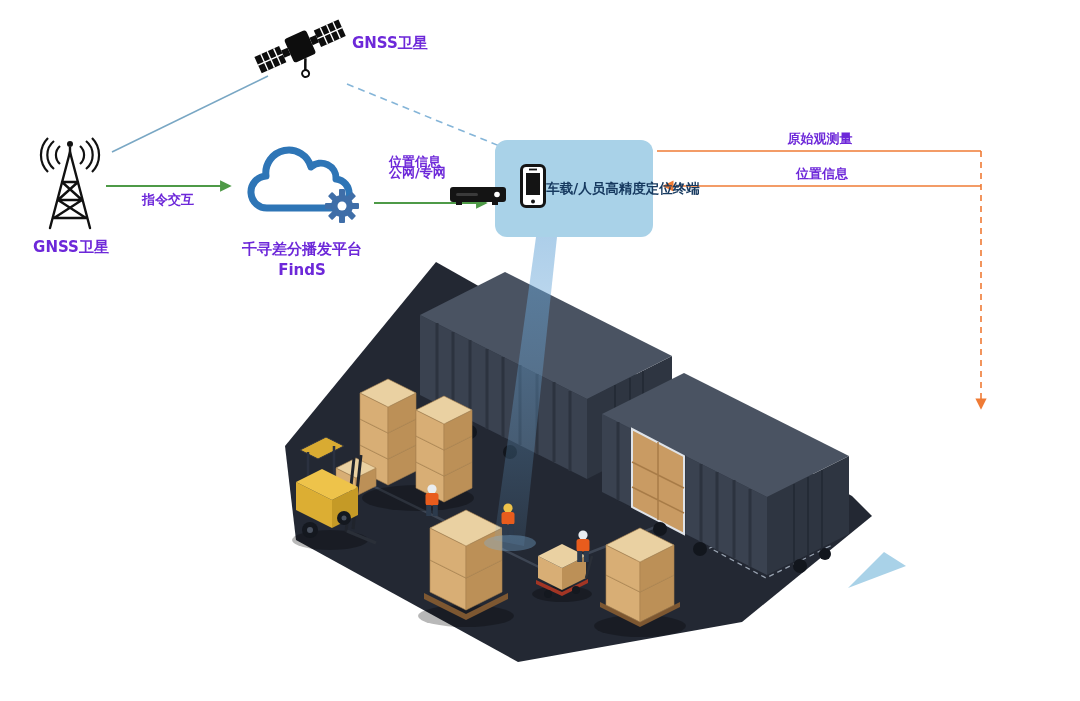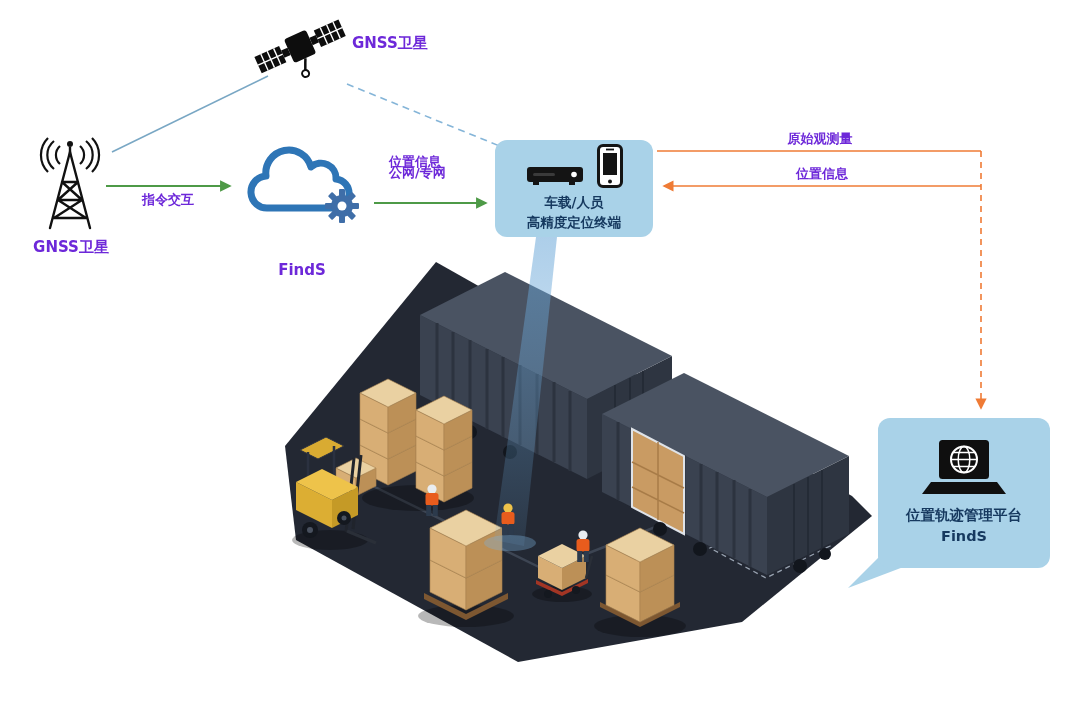--- a/index.html
+++ b/index.html
@@ -3,21 +3,21 @@
 <meta charset="utf-8">
 <style>
   html,body{margin:0;padding:0;background:#fff;}
   .canvas{position:relative;width:1080px;height:701px;background:#ffffff;overflow:hidden;
           font-family:"DejaVu Sans","Liberation Sans",sans-serif;}
   .layer{position:absolute;left:0;top:0;pointer-events:none;}
   .icon-box{position:absolute;}
   .label{position:absolute;color:#6d28d9;font-weight:700;font-size:15px;white-space:nowrap;}
   .label.sm{font-size:13px;font-weight:600;}
   .label.ctr{text-align:center;}
-  .bubble{position:absolute;background:#a9d2e8;border-radius:12px;display:flex;flex-direction:column;
+  .bubble{position:absolute;background:#a9d2e8;border-radius:12px;display:flex;flex-direction:row;
           align-items:center;justify-content:center;}
   .bubble .t{color:#16395f;font-weight:700;font-size:13.5px;line-height:1.45;white-space:nowrap;}
   .bubble.big .t{font-size:14.5px;}
   .icons-row{display:flex;align-items:flex-end;gap:10px;margin-bottom:5px;}
 </style>
 </head>
 <body>
 
 <div class="canvas">
 
@@ -220,20 +220,21 @@
         <rect x="113" y="67" width="8" height="6" rx="1" fill="#3f6ea8" transform="rotate(135 104 70)"></rect>
         <rect x="113" y="67" width="8" height="6" rx="1" fill="#3f6ea8" transform="rotate(180 104 70)"></rect>
         <rect x="113" y="67" width="8" height="6" rx="1" fill="#3f6ea8" transform="rotate(225 104 70)"></rect>
         <rect x="113" y="67" width="8" height="6" rx="1" fill="#3f6ea8" transform="rotate(270 104 70)"></rect>
         <rect x="113" y="67" width="8" height="6" rx="1" fill="#3f6ea8" transform="rotate(315 104 70)"></rect>
         <circle cx="104" cy="70" r="11" fill="#3f6ea8"></circle>
         <circle cx="104" cy="70" r="4.5" fill="#ffffff"></circle>
       </g>
     </svg>
   </div>
+  <div class="label ctr" style="left:222px;top:240px;width:160px">千寻差分播发平台</div>
   <div class="label ctr" style="left:222px;top:261px;width:160px">FindS</div>
 
   <div class="label sm ctr" style="left:113px;top:191px;width:110px">指令交互</div>
   <div class="label sm" style="left:389px;top:153px">位置信息</div>
   <div class="label sm" style="left:389px;top:164px">公网/专网</div>
   <div class="label sm ctr" style="left:770px;top:130px;width:100px">原始观测量</div>
   <div class="label sm ctr" style="left:772px;top:165px;width:100px">位置信息</div>
 
   <div class="bubble" style="left:495px;top:140px;width:158px;height:97px">
     <div class="icons-row">
@@ -248,27 +249,14 @@
         <rect x="1.5" y="1.5" width="23" height="41" rx="4.5" fill="#ffffff" stroke="#141414" stroke-width="3"></rect>
         <rect x="6" y="9" width="14" height="22" fill="#141414"></rect>
         <path d="M9,5.5 H17" stroke="#141414" stroke-width="1.8"></path>
         <circle cx="13" cy="37.5" r="2" fill="#141414"></circle>
       </svg>
     </div>
     <div class="t">车载/人员</div>
     <div class="t">高精度定位终端</div>
   </div>
 
-  <div class="bubble big" style="left:878px;top:418px;width:172px;height:150px">
-    <svg width="92" height="60" viewBox="0 0 92 60" style="margin-bottom:6px">
-      <rect x="21" y="1" width="50" height="39" rx="3.5" fill="#0f0f0f"></rect>
-      <g>
-        <circle cx="46" cy="20.5" r="13" stroke="#fff" stroke-width="2" fill="none"></circle>
-        <ellipse cx="46" cy="20.5" rx="5.8" ry="13" stroke="#fff" stroke-width="1.5" fill="none"></ellipse>
-        <path d="M33.5,20.5 H58.5 M35,13.5 H57 M35,27.5 H57" stroke="#fff" stroke-width="1.5"></path>
-      </g>
-      <polygon points="13,43 79,43 88,55 4,55" fill="#0f0f0f"></polygon>
-    </svg>
-    <div class="t">位置轨迹管理平台</div>
-    <div class="t">FindS</div>
-  </div>
 
 </div>
 
 </body></html>

